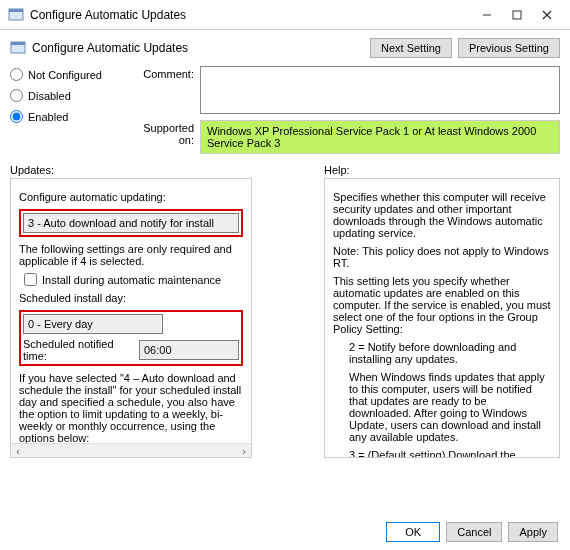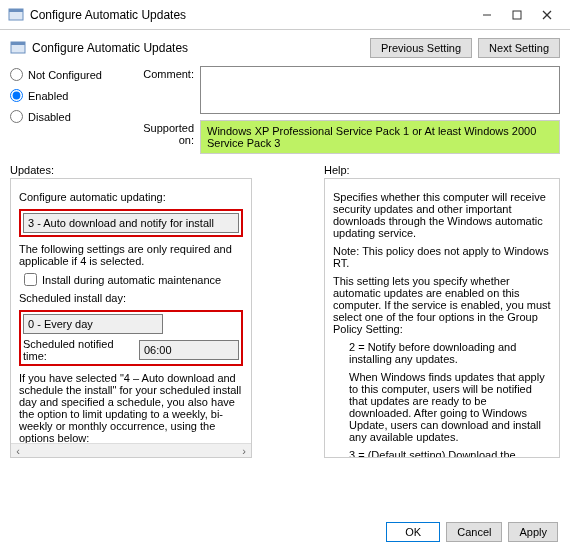--- a/index.html
+++ b/index.html
@@ -76,38 +76,38 @@
 
 <div class="header">
   <span class="icon">
     <svg viewBox="0 0 16 16">
         <rect x="1" y="2" width="14" height="11" fill="#dce7f5" stroke="#6a8fbf"></rect>
         <rect x="1" y="2" width="14" height="3" fill="#6a8fbf"></rect>
       </svg>
   </span>
   <span class="htext">Configure Automatic Updates</span>
   <div class="nav">
+    <button class="btn">Next Setting</button>
     <button class="btn">Previous Setting</button>
-    <button class="btn">Next Setting</button>
   </div>
 </div>
 
 <div class="row">
   <div class="state-col">
     <label class="radio">
         <input type="radio" name="st" style="">
         <span>Not Configured</span>
       </label>
     <label class="radio">
+        <input type="radio" name="st" style="">
+        <span>Disabled</span>
+      </label>
+    <label class="radio">
         <input type="radio" name="st" checked="" style="">
         <span>Enabled</span>
-      </label>
-    <label class="radio">
-        <input type="radio" name="st" style="">
-        <span>Disabled</span>
       </label>
   </div>
   <div style="flex:1">
     <div style="display:flex;margin-bottom:6px">
       <div class="label-col">Comment:</div>
       <textarea class="textarea" style=""></textarea>
     </div>
     <div style="display:flex">
       <div class="label-col">Supported on:</div>
       <div class="supported">Windows XP Professional Service Pack 1 or At least Windows 2000 Service Pack 3</div>

